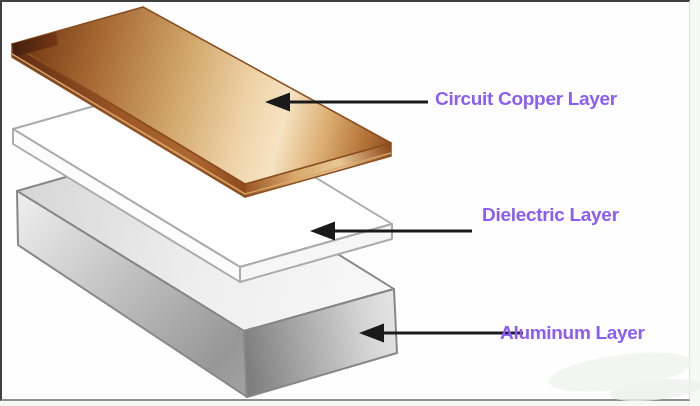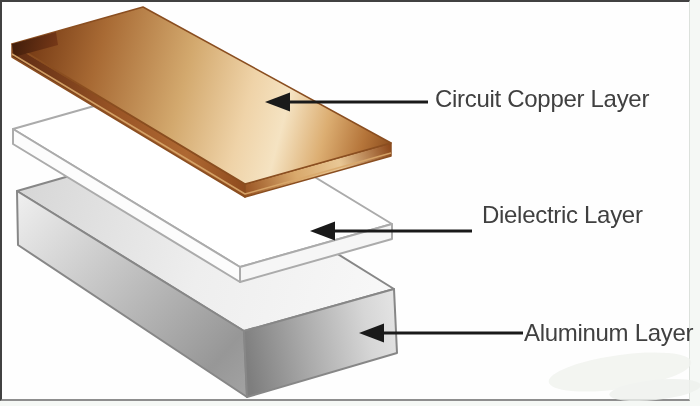--- a/index.html
+++ b/index.html
@@ -12,26 +12,26 @@
     position:absolute;left:0;top:0;width:687px;height:397px;
     background:#fefefe;
     border-top:2px solid #414141;
     border-left:2px solid #414141;
     border-bottom:2px solid #8e8e8e;
     border-right:1px solid #dce1dc;
   }
   .diagram-svg{position:absolute;left:0;top:0;width:700px;height:406px;}
   .layer-label{
     position:absolute;height:30px;line-height:30px;
-    font-size:24px;font-weight:400;letter-spacing:-0.3px;
-    color:#404040;white-space:nowrap;
+    font-size:19px;font-weight:700;letter-spacing:-0.3px;
+    color:#8b5cf6;white-space:nowrap;
   }
   .label-copper{left:435px;top:84px;}
   .label-dielectric{left:482px;top:200px;}
-  .label-aluminum{left:524px;top:318px;}
+  .label-aluminum{left:500px;top:318px;}
 </style>
 </head>
 <body>
 
 <div class="canvas">
 
   <div class="frame"></div>
 
   <svg class="diagram-svg" viewBox="0 0 700 406" xmlns="http://www.w3.org/2000/svg">
     <defs>

